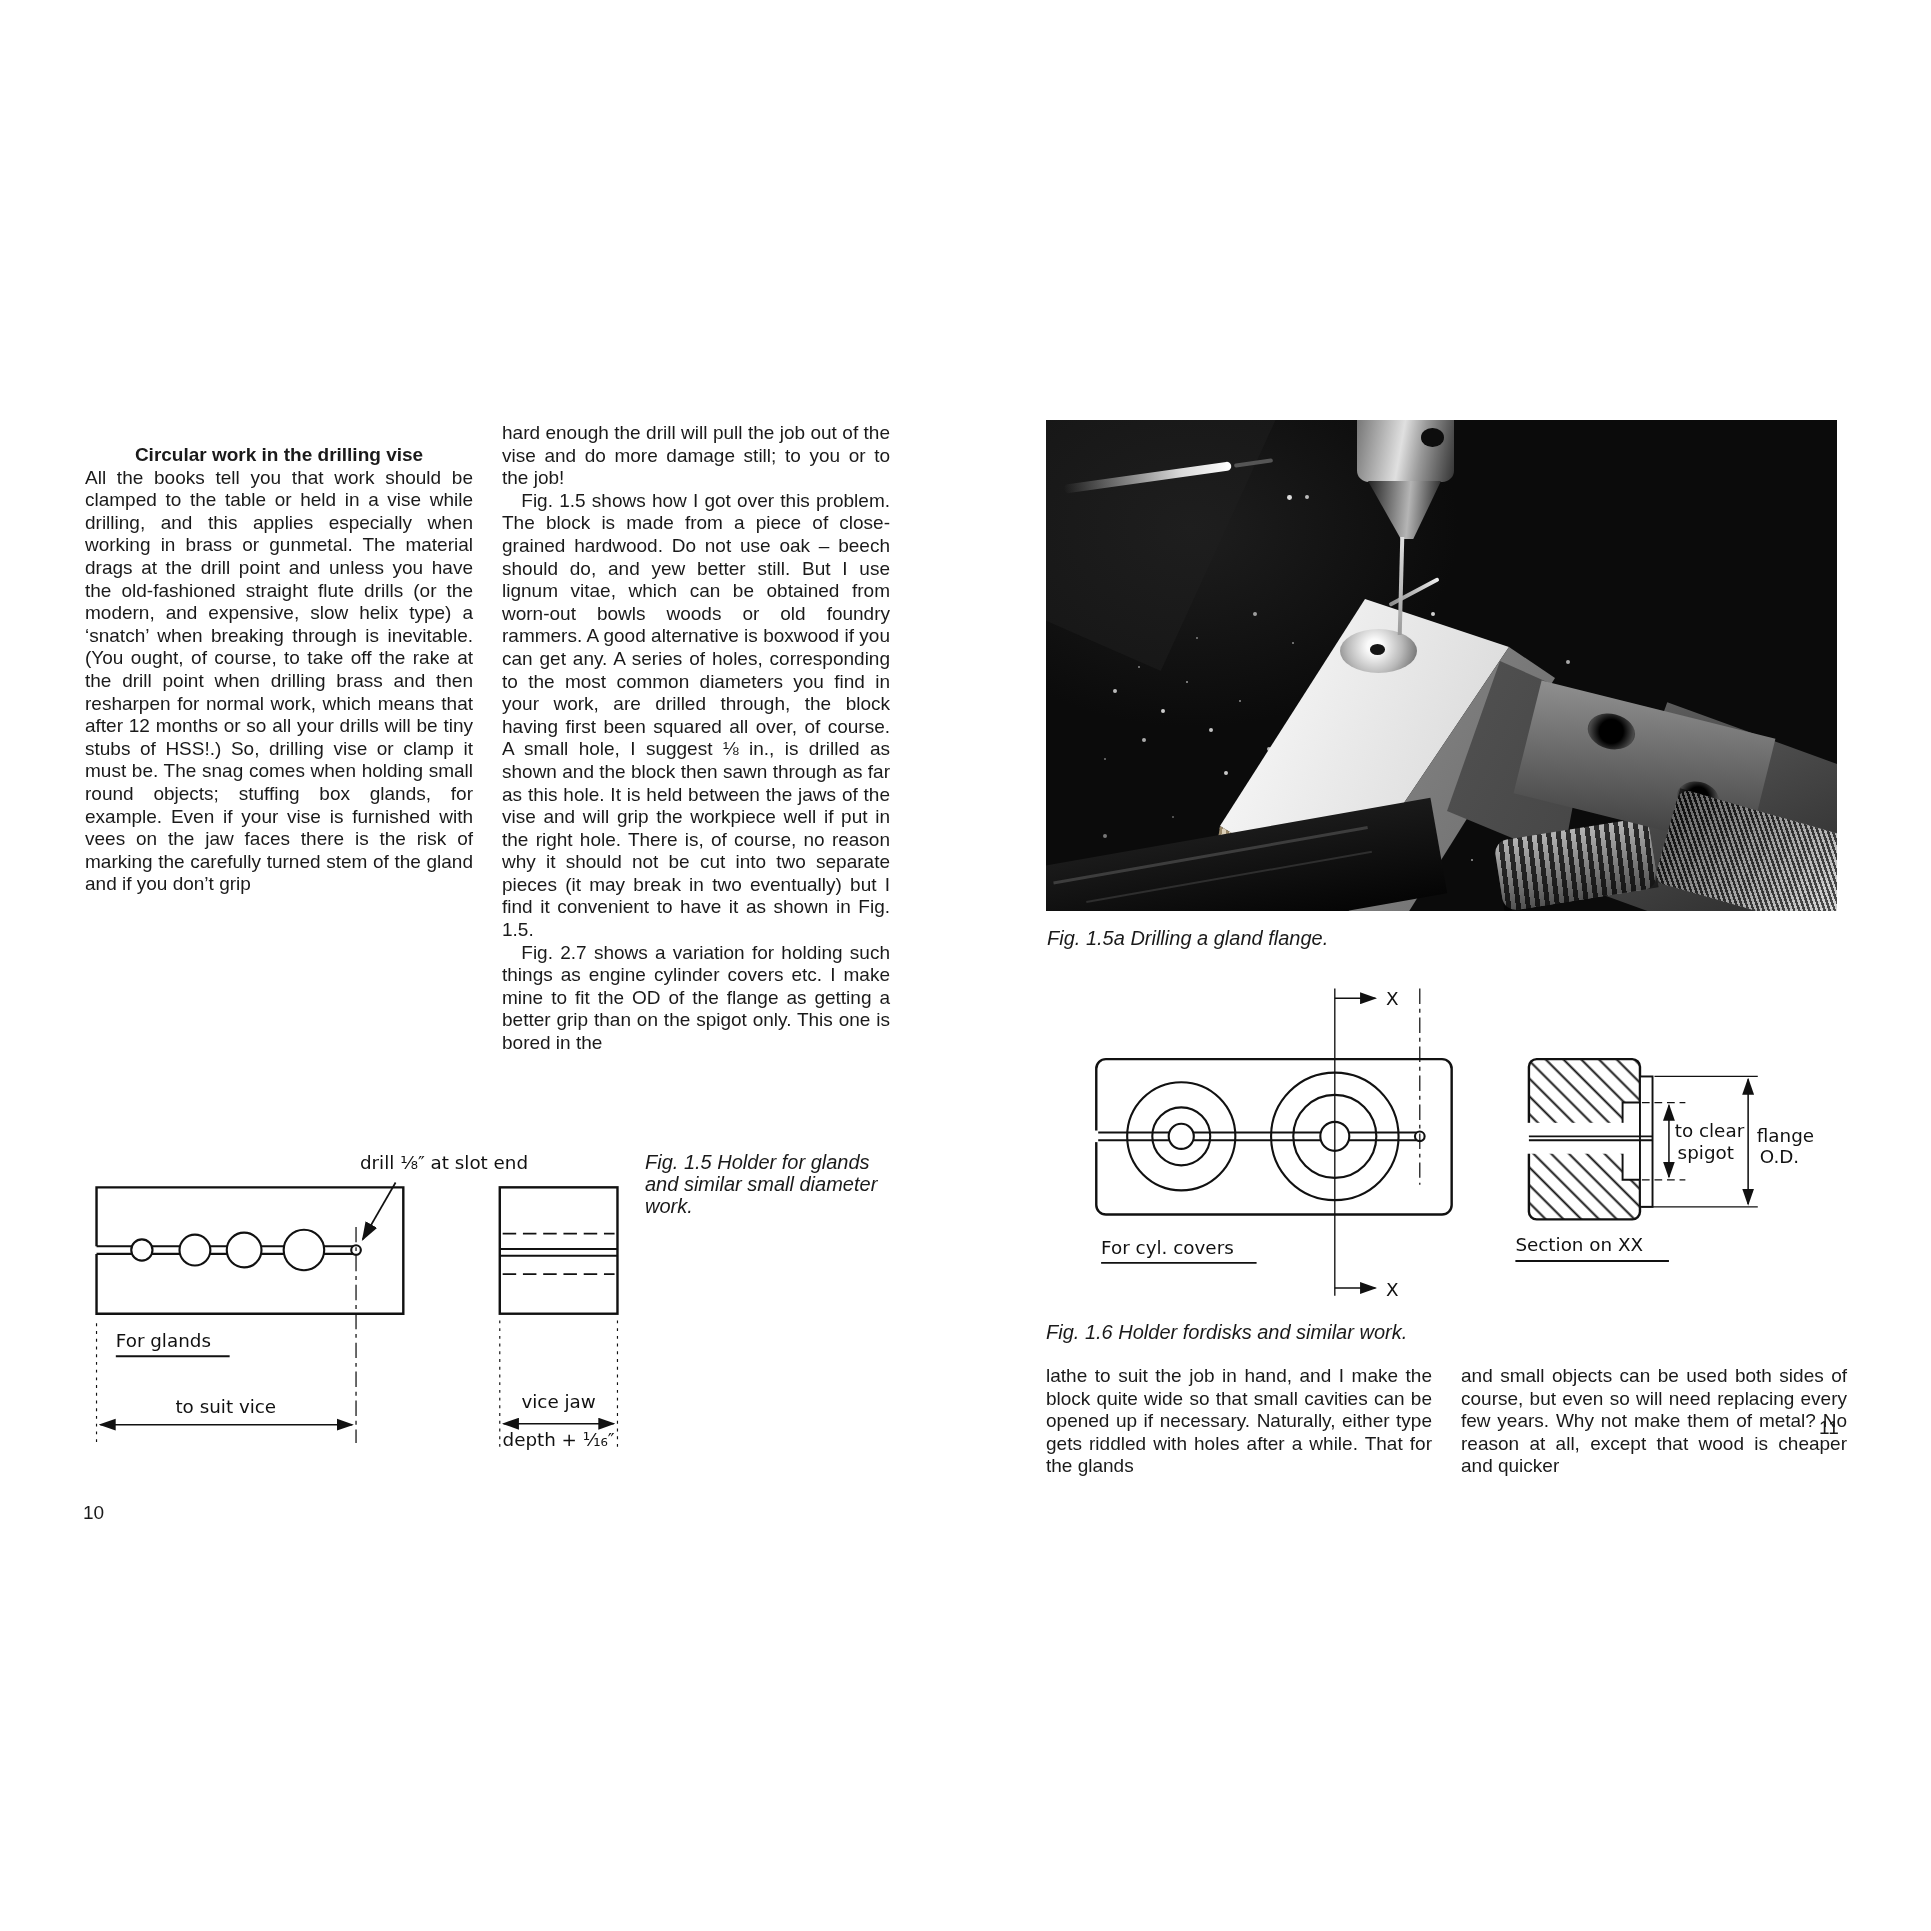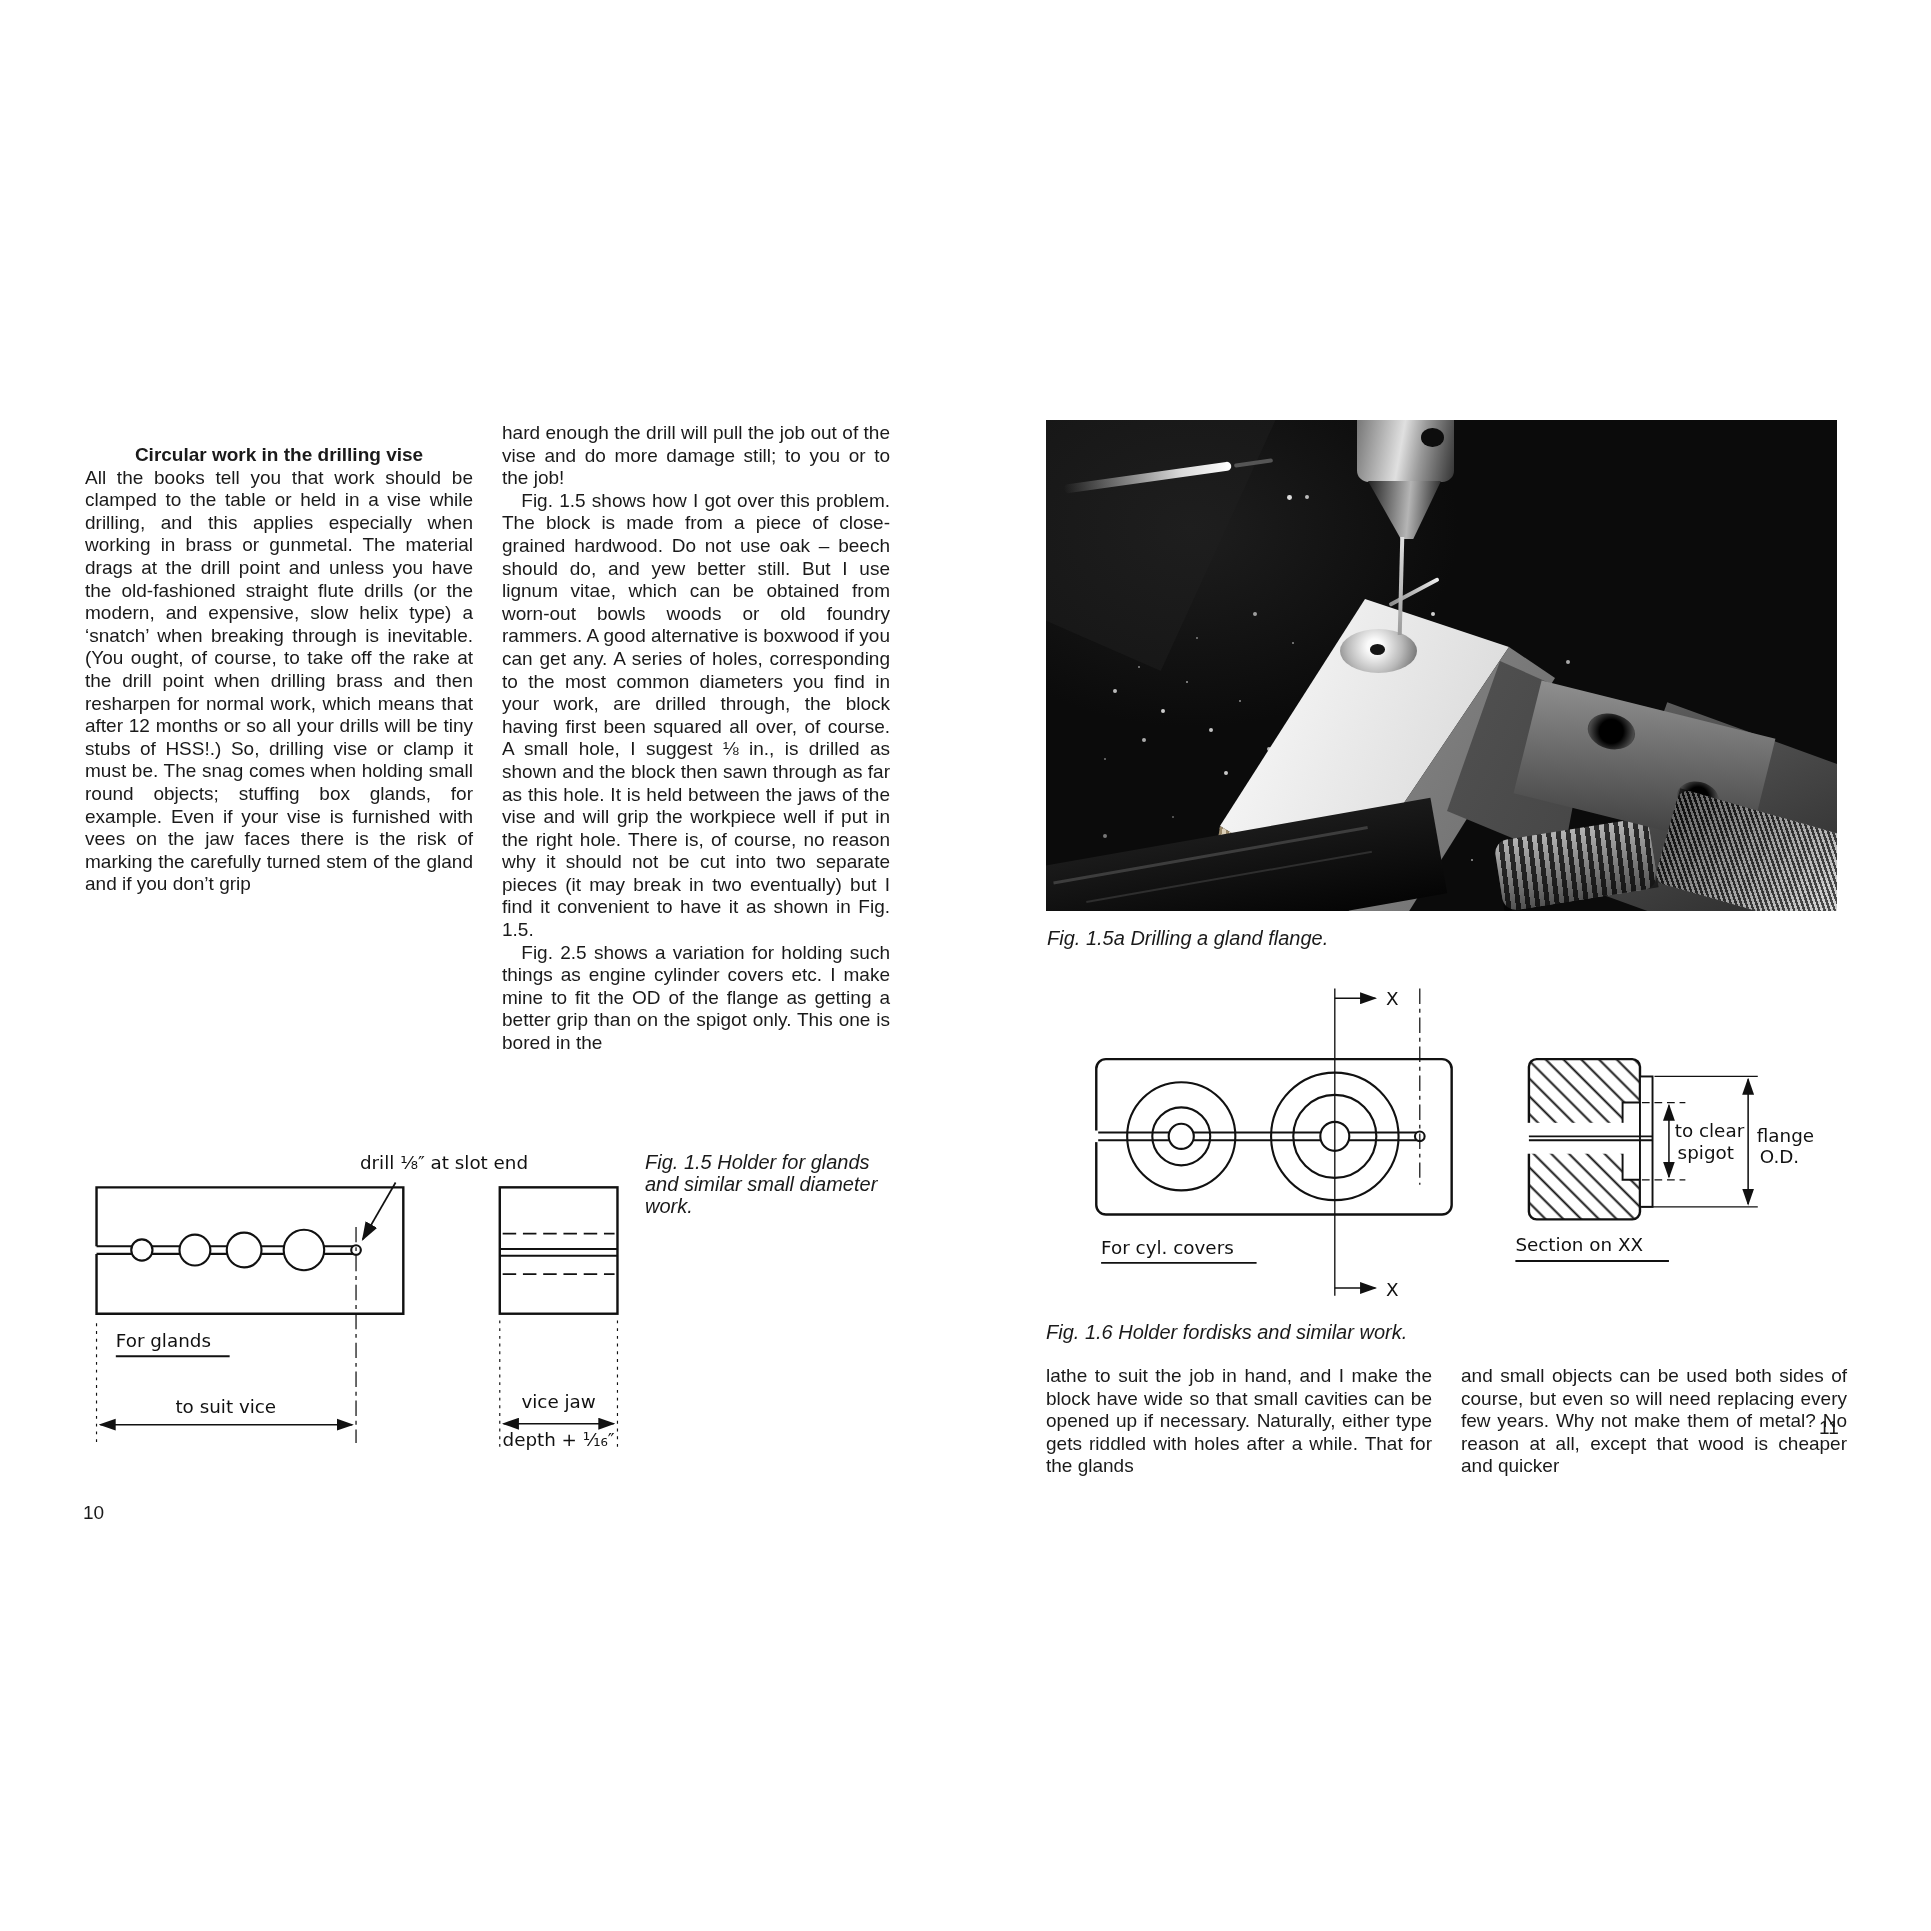--- a/index.html
+++ b/index.html
@@ -85,21 +85,21 @@
 <body>
 
 <div class="col" style="left:85px;top:422px;width:388px;">
   <h3>Circular work in the drilling vise</h3>
   <p>All the books tell you that work should be clamped to the table or held in a vise while drilling, and this applies especially when working in brass or gunmetal. The material drags at the drill point and unless you have the old-fashioned straight flute drills (or the modern, and expensive, slow helix type) a ‘snatch’ when breaking through is inevitable. (You ought, of course, to take off the rake at the drill point when drilling brass and then resharpen for normal work, which means that after 12 months or so all your drills will be tiny stubs of HSS!.) So, drilling vise or clamp it must be. The snag comes when holding small round objects; stuffing box glands, for example. Even if your vise is furnished with vees on the jaw faces there is the risk of marking the carefully turned stem of the gland and if you don’t grip</p>
 </div>
 
 <div class="col" style="left:502px;top:422px;width:388px;">
   <p>hard enough the drill will pull the job out of the vise and do more damage still; to you or to the job!</p>
   <p class="ind">Fig. 1.5 shows how I got over this problem. The block is made from a piece of close-grained hardwood. Do not use oak – beech should do, and yew better still. But I use lignum vitae, which can be obtained from worn-out bowls woods or old foundry rammers. A good alternative is boxwood if you can get any. A series of holes, corresponding to the most common diameters you find in your work, are drilled through, the block having first been squared all over, of course. A small hole, I suggest ⅛ in., is drilled as shown and the block then sawn through as far as this hole. It is held between the jaws of the vise and will grip the workpiece well if put in the right hole. There is, of course, no reason why it should not be cut into two separate pieces (it may break in two eventually) but I find it convenient to have it as shown in Fig. 1.5.</p>
-  <p class="ind">Fig. 2.5 shows a variation for holding such things as engine cylinder covers etc. I make mine to fit the OD of the flange as getting a better grip than on the spigot only. This one is bored in the</p>
+  <p class="ind">Fig. 2.7 shows a variation for holding such things as engine cylinder covers etc. I make mine to fit the OD of the flange as getting a better grip than on the spigot only. This one is bored in the</p>
 </div>
 
 <svg class="abs" style="left:77px;top:1142px;" width="560" height="328" viewBox="0 0 580 340">
   <defs>
     <marker id="arr" viewBox="0 0 10 7" refX="9" refY="3.5" markerWidth="11" markerHeight="8" orient="auto-start-reverse">
       <path d="M0,0 L10,3.5 L0,7 z" fill="#111"></path>
     </marker>
   </defs>
 
   <path d="M20,116 L20,178 L338,178 L338,47 L20,47 L20,108" fill="#ffffff" stroke="#111" stroke-width="2.5"></path>
@@ -225,21 +225,21 @@
   <line x1="727" y1="106" x2="727" y2="235" stroke="#111" stroke-width="1.6" marker-start="url(#arr2)" marker-end="url(#arr2)"></line>
   <text x="736" y="171">flange</text>
   <text x="739" y="193">O.D.</text>
   <text x="486" y="284">Section on XX</text>
   <line x1="486" y1="294" x2="645" y2="294" stroke="#111" stroke-width="2"></line>
 </svg>
 
 <div class="caption" style="left:1046px;top:1321px;width:599px;">Fig. 1.6  Holder fordisks and similar work.</div>
 
 <div class="col" style="left:1046px;top:1365px;width:386px;">
-  <p>lathe to suit the job in hand, and I make the block have wide so that small cavities can be opened up if necessary. Naturally, either type gets riddled with holes after a while. That for the glands</p>
+  <p>lathe to suit the job in hand, and I make the block quite wide so that small cavities can be opened up if necessary. Naturally, either type gets riddled with holes after a while. That for the glands</p>
 </div>
 
 <div class="col" style="left:1461px;top:1365px;width:386px;">
   <p>and small objects can be used both sides of course, but even so will need replacing every few years. Why not make them of metal? No reason at all, except that wood is cheaper and quicker</p>
 </div>
 
 <div class="pagenum" style="left:1819px;top:1417px;width:35px;">11</div>
 
 
 </body></html>

